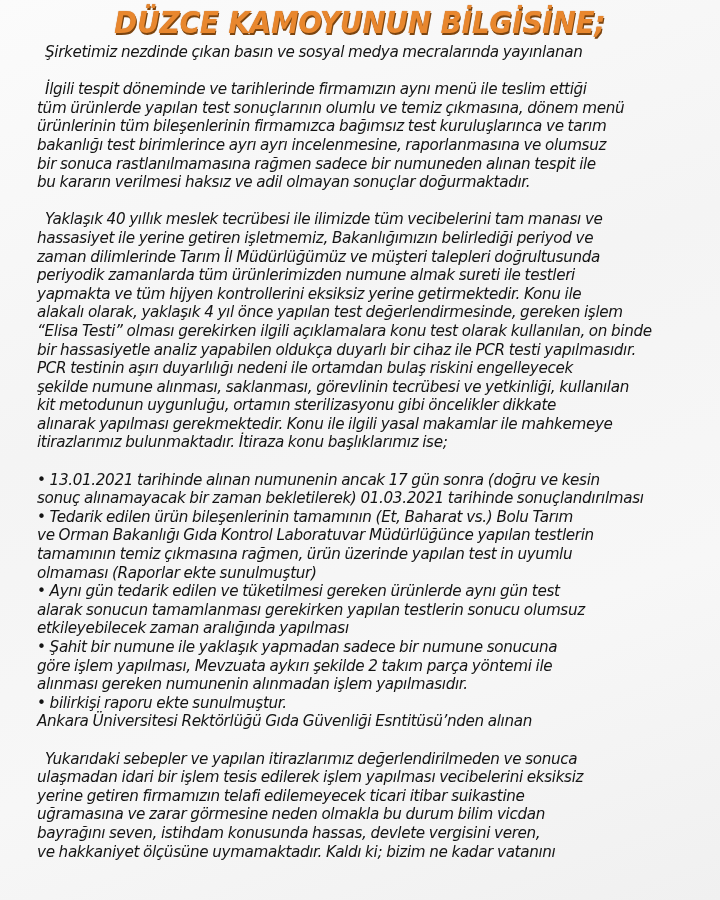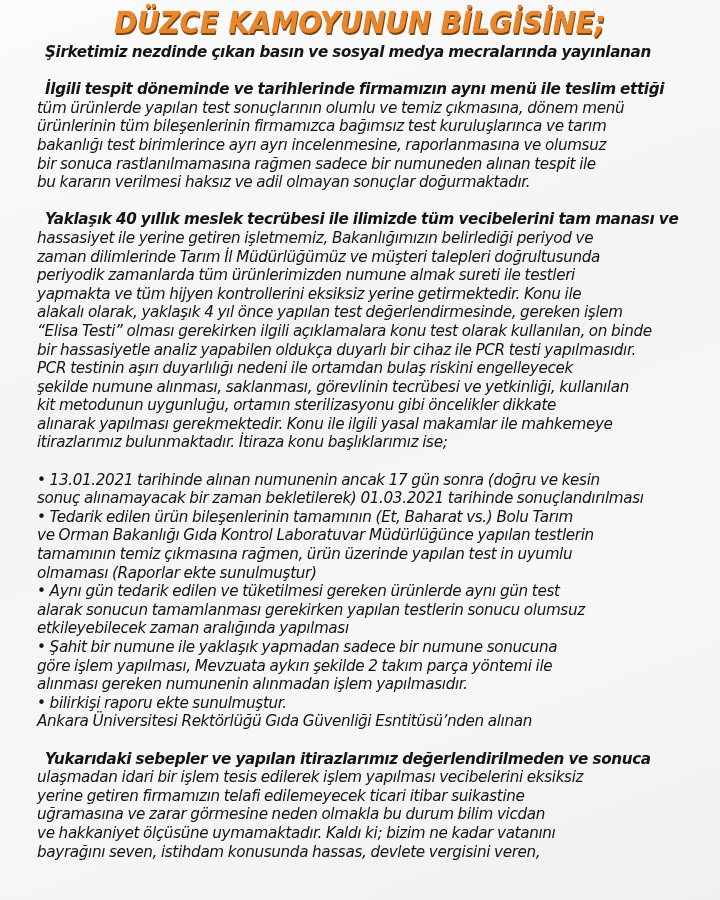--- a/index.html
+++ b/index.html
@@ -52,21 +52,20 @@
     }
     .para {
       margin: 0 0 18.6px 0;
     }
     .line {
       display: block;
       white-space: nowrap;
     }
     .indent {
       padding-left: 8px;
-      font-weight: bold;
     }
     .bullets {
       margin: 0 0 18.6px 0;
     }
     .bullet-item .line:first-child::before {
       content: "\2022\00a0";
     }
   </style>
 </head>
 <body>
@@ -130,18 +129,18 @@
         <span class="line">bilirkişi raporu ekte sunulmuştur.</span>
         <span class="line">Ankara Üniversitesi Rektörlüğü Gıda Güvenliği Esntitüsü’nden alınan</span>
       </div>
     </div>
 
     <div class="para">
       <span class="line indent">Yukarıdaki sebepler ve yapılan itirazlarımız değerlendirilmeden ve sonuca</span>
       <span class="line">ulaşmadan idari bir işlem tesis edilerek işlem yapılması vecibelerini eksiksiz</span>
       <span class="line">yerine getiren firmamızın telafi edilemeyecek ticari itibar suikastine</span>
       <span class="line">uğramasına ve zarar görmesine neden olmakla bu durum bilim vicdan</span>
+      <span class="line">bayrağını seven, istihdam konusunda hassas, devlete vergisini veren,</span>
       <span class="line">ve hakkaniyet ölçüsüne uymamaktadır. Kaldı ki; bizim ne kadar vatanını</span>
-      <span class="line">bayrağını seven, istihdam konusunda hassas, devlete vergisini veren,</span>
     </div>
 
   </div>
 </div>
 
 </body></html>

